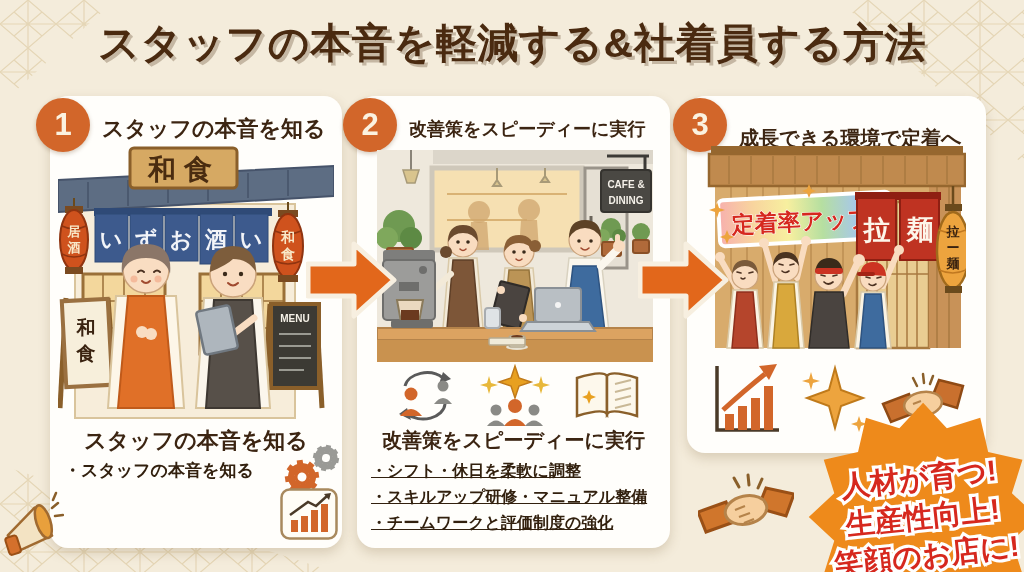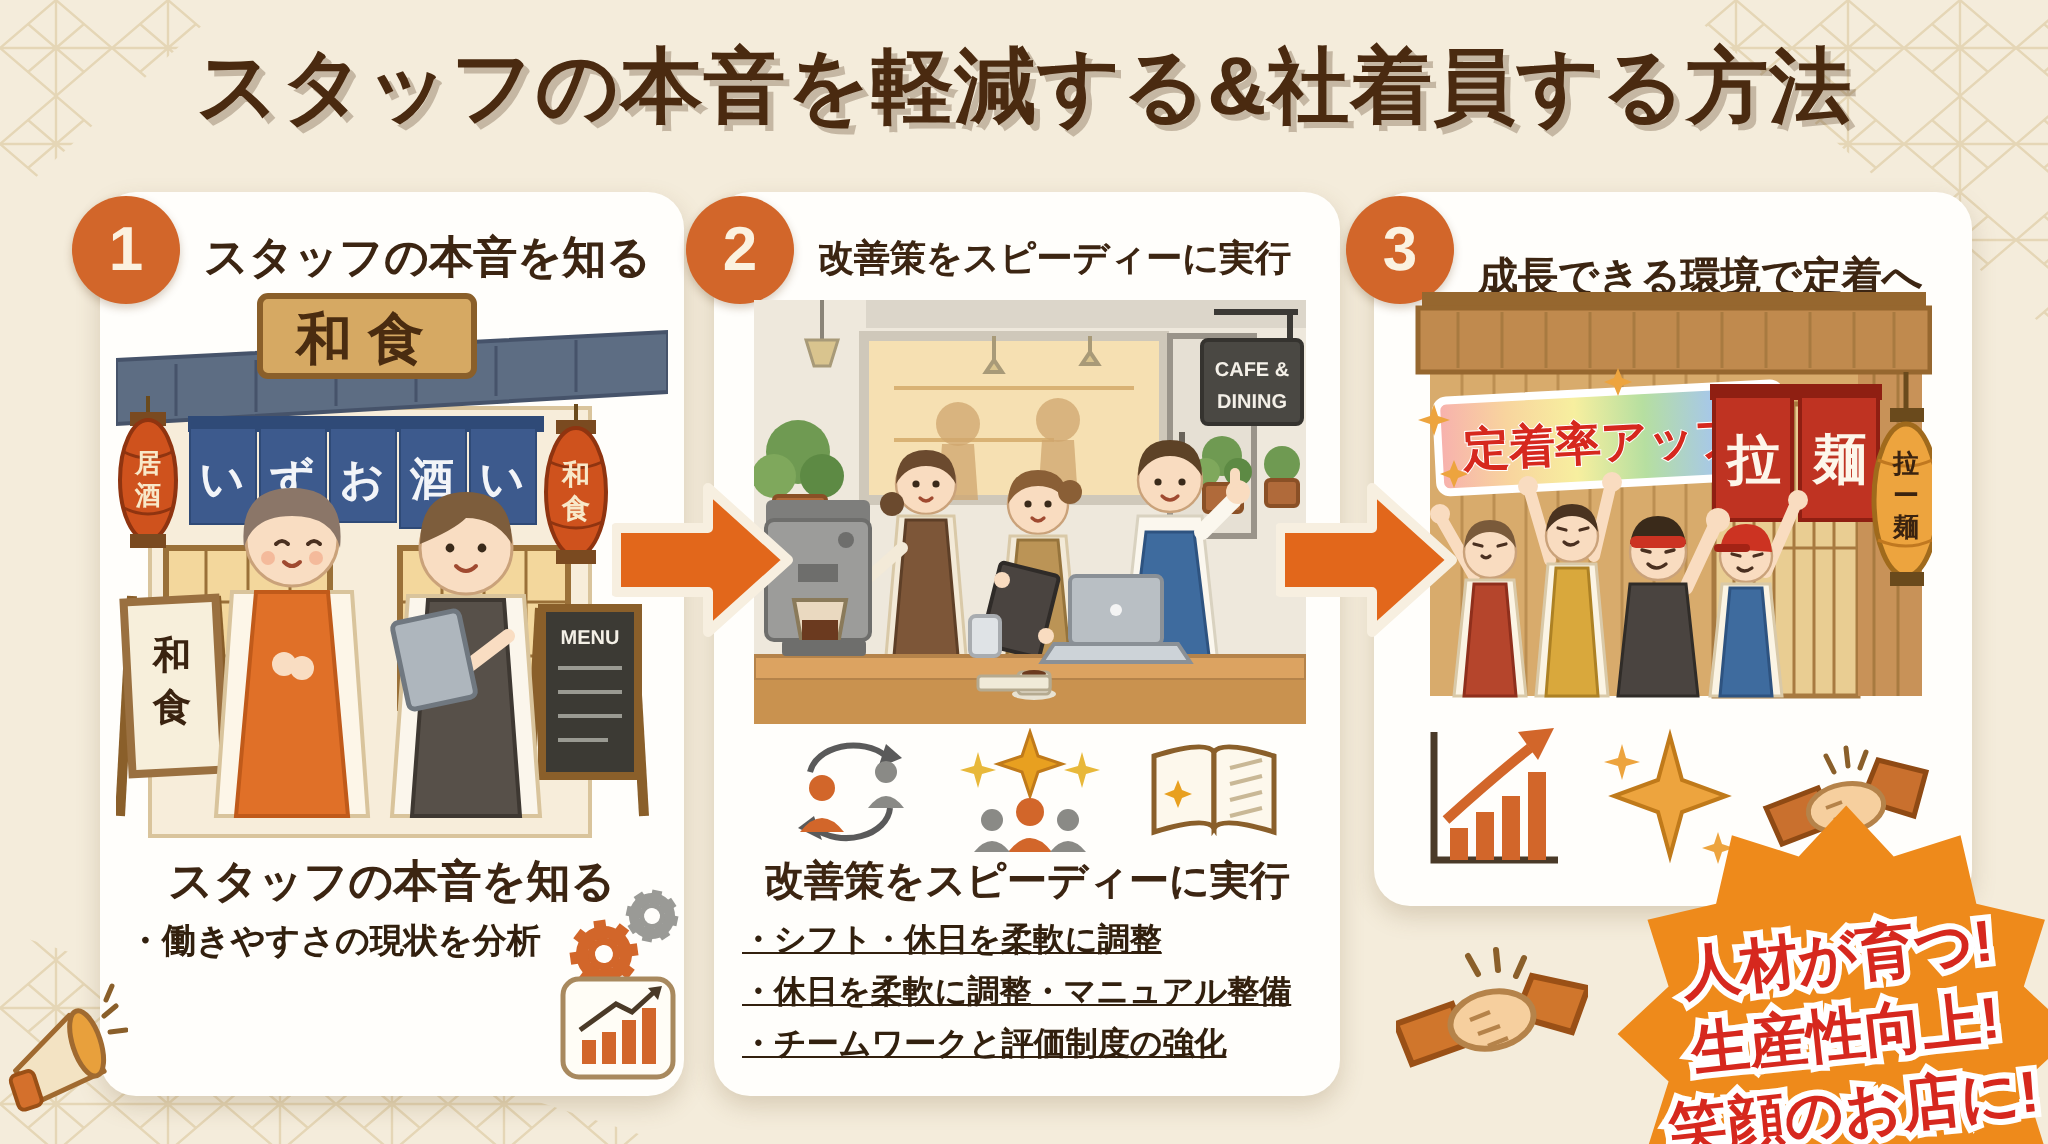--- a/index.html
+++ b/index.html
@@ -153,21 +153,21 @@
         <circle cx="167" cy="128" r="2.2" fill="#3a2a1a"></circle>
         <circle cx="183" cy="128" r="2.2" fill="#3a2a1a"></circle>
         <path d="M170,137 q5,5 10,0" stroke="#a04a30" stroke-width="2" fill="none" stroke-linecap="round"></path>
         <line x1="196" y1="172" x2="175" y2="188" stroke="#f9ddc2" stroke-width="7" stroke-linecap="round"></line>
         <rect x="142" y="162" width="34" height="44" rx="3" fill="#aeb6bd" stroke="#707880" stroke-width="2.5" transform="rotate(-12 159 184)"></rect>
       </g>
     </svg>
 
     <div class="sec-title">スタッフの本音を知る</div>
     <ul class="bullets">
-      <li>・働きやすさの現状を分析</li>
+      <li>・スタッフの本音を知る</li>
     </ul>
   </div>
 
   <div class="card" id="card2">
     <div class="num">2</div>
     <div class="hdr">改善策をスピーディーに実行</div>
 
     <svg class="scene" width="276" height="212" viewBox="0 0 276 212">
       <rect x="0" y="0" width="276" height="178" fill="#eee8dc"></rect>
       <rect x="56" y="0" width="220" height="14" fill="#dcd6ca"></rect>
@@ -304,21 +304,21 @@
         <path d="M260,14 Q234,6 230,12 L230,50 Q234,44 260,52 Z" fill="#fdf8ec" stroke="#8a5f2a" stroke-width="2.5"></path>
         <path d="M238,20 L254,16 M238,28 L254,24 M238,36 L254,32 M238,44 L254,40" stroke="#c9b896" stroke-width="2"></path>
         <path d="M212,26 L214,31 L219,33 L214,35 L212,40 L210,35 L205,33 L210,31 Z" fill="#e8a020"></path>
         <line x1="230" y1="12" x2="230" y2="50" stroke="#8a5f2a" stroke-width="2"></line>
       </g>
     </svg>
 
     <div class="sec-title">改善策をスピーディーに実行</div>
     <ul class="bullets">
       <li>・シフト・休日を柔軟に調整</li>
-      <li>・休日を柔軟に調整・マニュアル整備</li>
+      <li>・スキルアップ研修・マニュアル整備</li>
       <li>・チームワークと評価制度の強化</li>
     </ul>
   </div>
 
   <div class="card" id="card3">
     <div class="num">3</div>
     <div class="hdr">成長できる環境で定着へ</div>
 
     <svg class="scene" width="259" height="212" viewBox="0 0 259 212">
       <defs>

